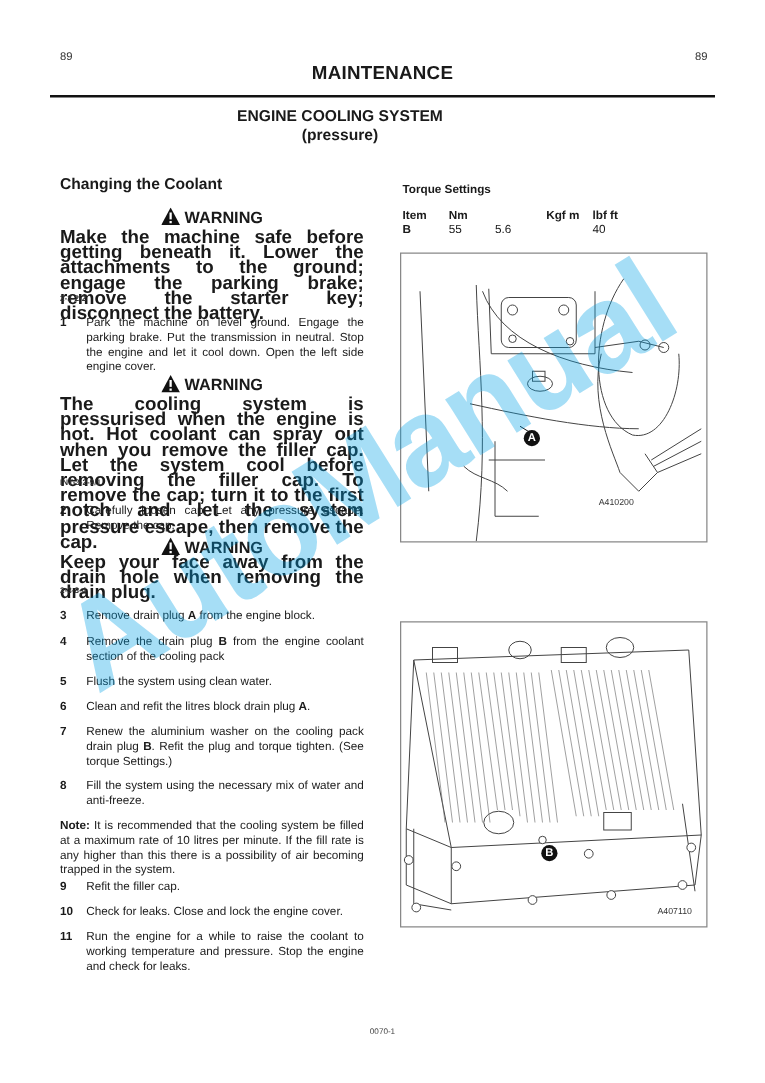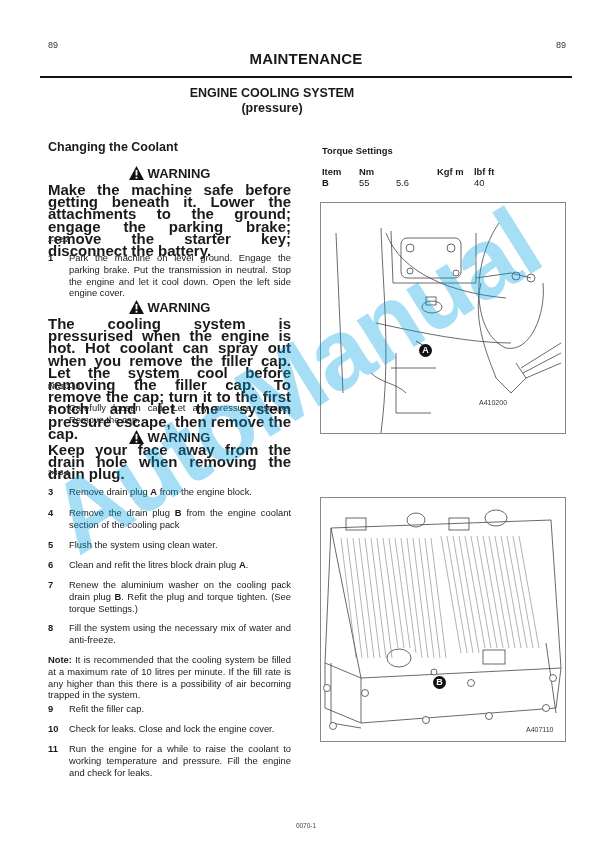--- a/index.html
+++ b/index.html
@@ -116,21 +116,21 @@
 <div class="abs col-left step" style="top:703px;">
   <span class="n">9</span>
   <span class="t">Refit the filler cap.</span>
 </div>
 <div class="abs col-left step" style="top:723px;">
   <span class="n">10</span>
   <span class="t">Check for leaks. Close and lock the engine cover.</span>
 </div>
 <div class="abs col-left step" style="top:743px;">
   <span class="n">11</span>
-  <span class="t">Run the engine for a while to raise the coolant to working temperature and pressure. Fill the engine and check for leaks.</span>
+  <span class="t">Run the engine for a while to raise the coolant to working temperature and pressure. Stop the engine and check for leaks.</span>
 </div>
 
 <div class="abs torque-title" style="left:322px; top:145px;">Torque Settings</div>
 <table class="abs tq-table" style="left:322px; top:166px;">
   <tbody>
       <tr>
     <th style="width:37px;">Item</th>
     <th style="width:37px;">Nm</th>
     <th style="width:37px;padding-left:41px;">Kgf m</th>
     <th>lbf ft</th>

